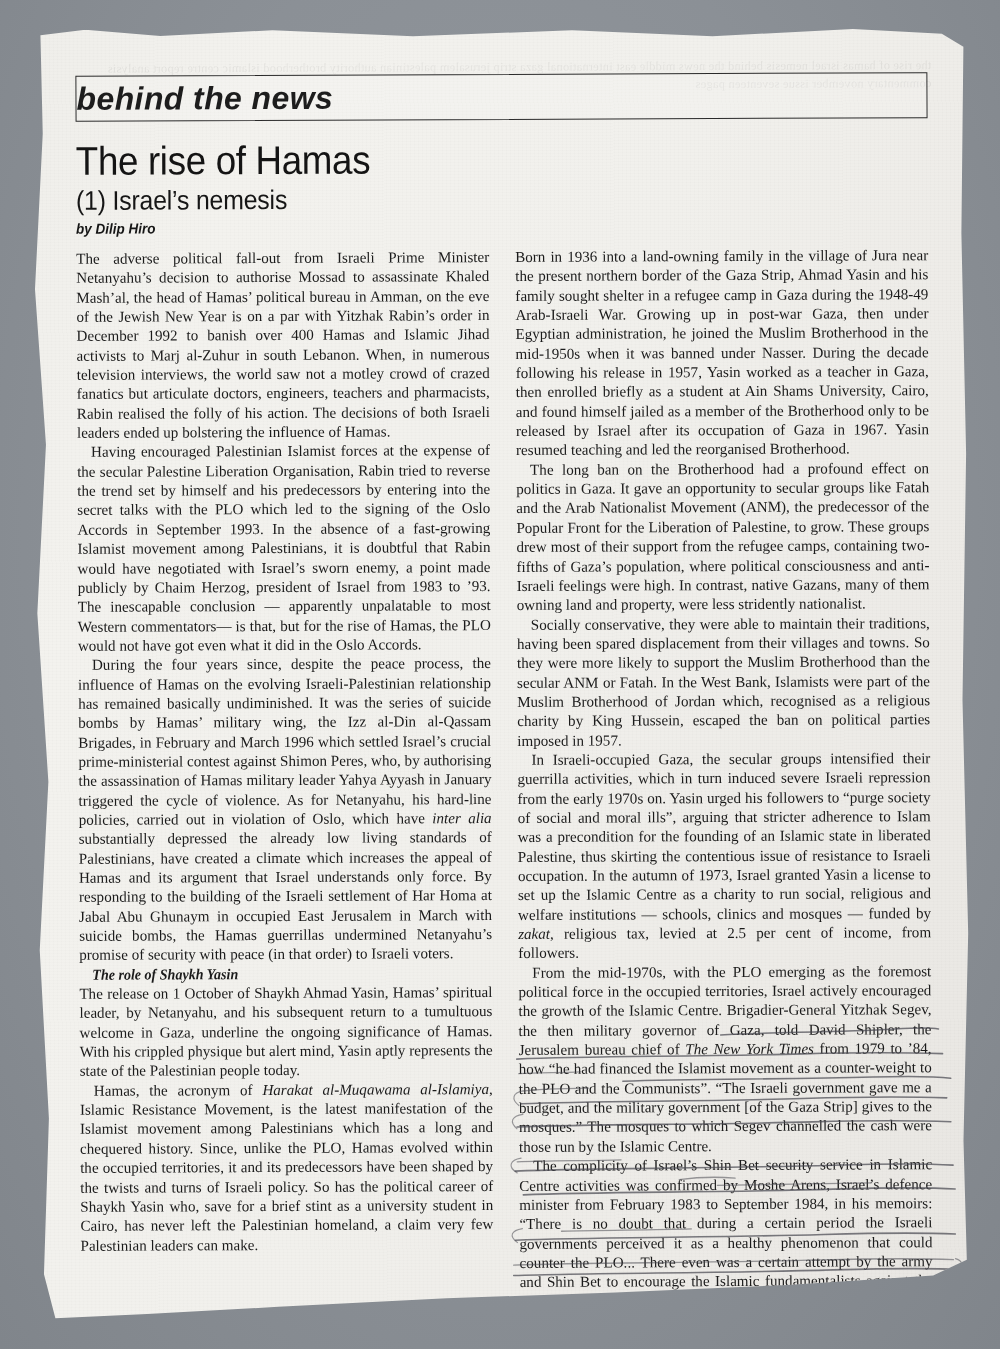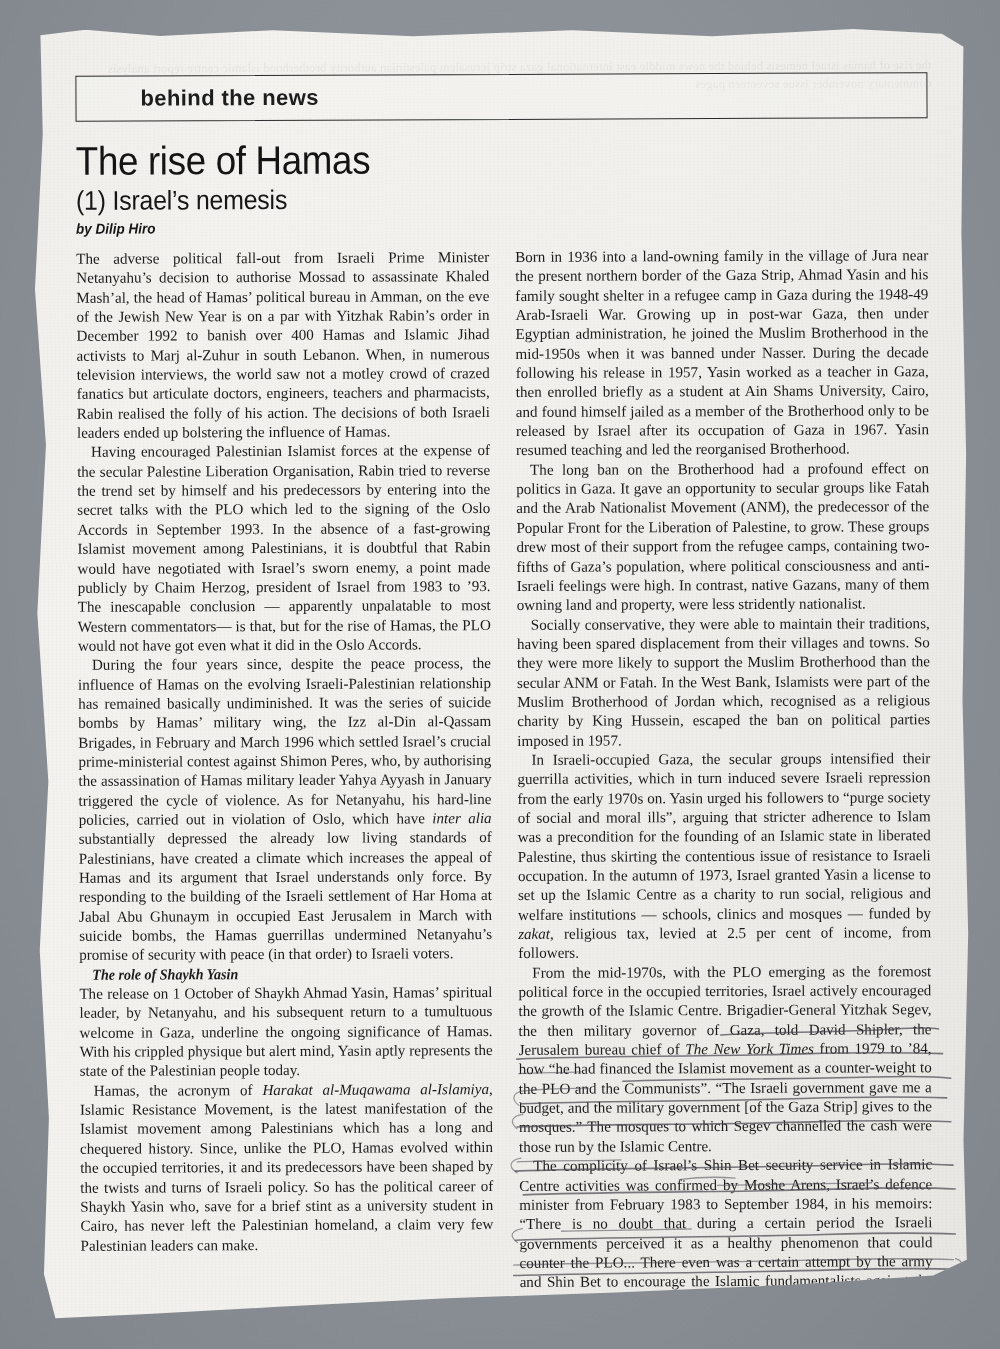--- a/index.html
+++ b/index.html
@@ -60,24 +60,23 @@
   
   .masthead{
     border:1.6px solid #2a2a2a;
     height:44px;
     display:flex;align-items:center;
     margin-bottom:18px;
     background:rgba(255,255,255,.12);
   }
   .masthead .mh-text{
     font-family:"Liberation Sans", sans-serif;
-    font-weight:bold;
-    font-size:22px;letter-spacing:.4px;
+    font-style:italic;font-weight:bold;
+    font-size:32px;letter-spacing:.4px;
     color:#1d1d1d;
-    margin-left:64px;
   }
 
   
   h1.title{
     font-family:"Liberation Sans", sans-serif;
     font-weight:400;
     font-size:40px;line-height:42px;
     margin:6px 0 0 0;color:#141414;
     letter-spacing:-.4px;
     transform:scaleX(.92);transform-origin:left center;

